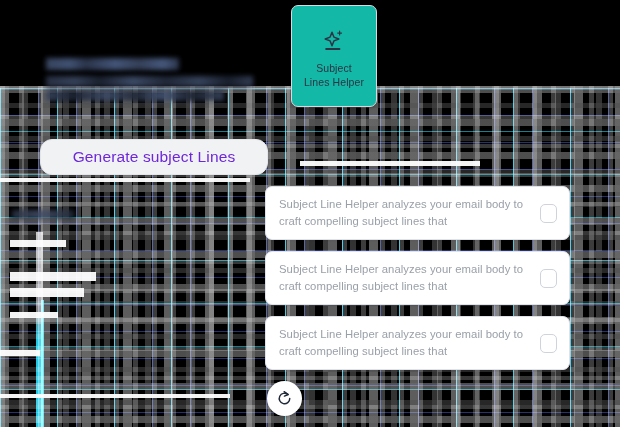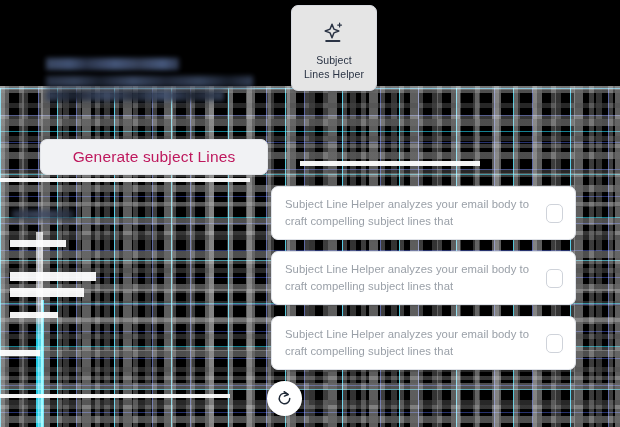--- a/index.html
+++ b/index.html
@@ -195,22 +195,22 @@
     width: 62px; height: 9px;
     background: linear-gradient(to right, #2a3244, #444f68, #232a39);
   }
 
   
   .badge-card {
     position: absolute;
     left: 291px;
     top: 5px;
     width: 86px;
-    height: 86px;
-    background: #e5e5e5;
+    height: 102px;
+    background: #14b8a6;
     border: 1px solid #d7dae0;
     border-radius: 7px;
     box-shadow: 0 1px 3px rgba(0,0,0,0.18);
     display: flex;
     flex-direction: column;
     align-items: center;
     justify-content: center;
     padding-top: 4px;
   }
   .badge-icon {
@@ -230,45 +230,44 @@
 
   
   .gen-button {
     position: absolute;
     left: 40px;
     top: 139px;
     width: 228px;
     height: 36px;
     background: #f1f2f4;
     border: 1px solid #e3e5e9;
-    border-radius: 7px;
+    border-radius: 12px;
     display: flex;
     align-items: center;
     justify-content: center;
-    color: #be185d;
+    color: #6d28d9;
     font-size: 15.5px;
     letter-spacing: 0.15px;
     box-shadow: 0 1px 2px rgba(0,0,0,0.10);
     font-family: "Liberation Sans", sans-serif;
   }
 
   
   .suggestion-card {
     position: absolute;
     left: 265px;
     width: 305px;
     height: 54px;
     background: #ffffff;
     border: 1px solid #dfe2e8;
     border-radius: 7px;
     display: flex;
     align-items: center;
     padding: 0 12px 0 13px;
     box-shadow: 0 1px 2px rgba(0,0,0,0.06);
-    margin-left: 6px;
   }
   .card-1 { top: 186px; }
   .card-2 { top: 251px; }
   .card-3 { top: 316px; }
 
   .card-text {
     flex: 1;
     font-size: 11.3px;
     line-height: 17px;
     color: #9aa0a8;

